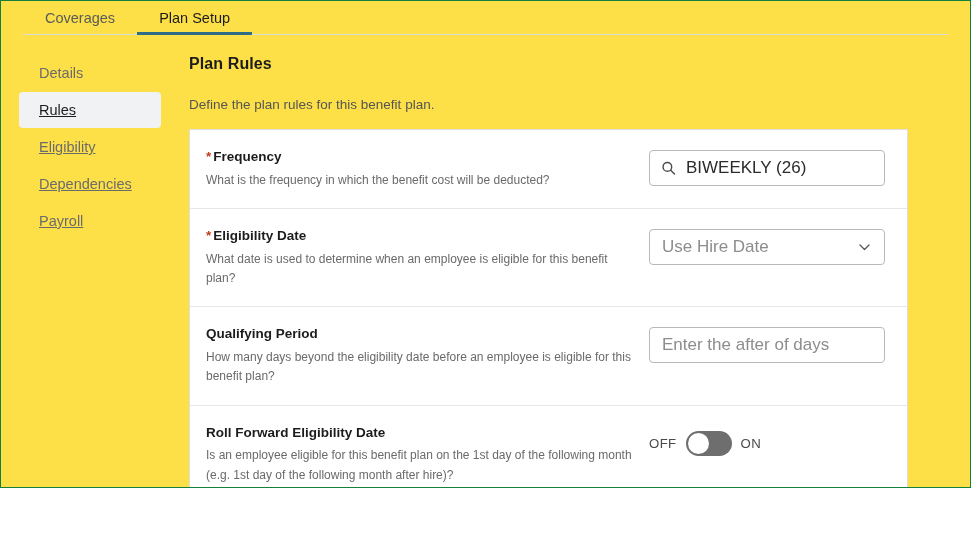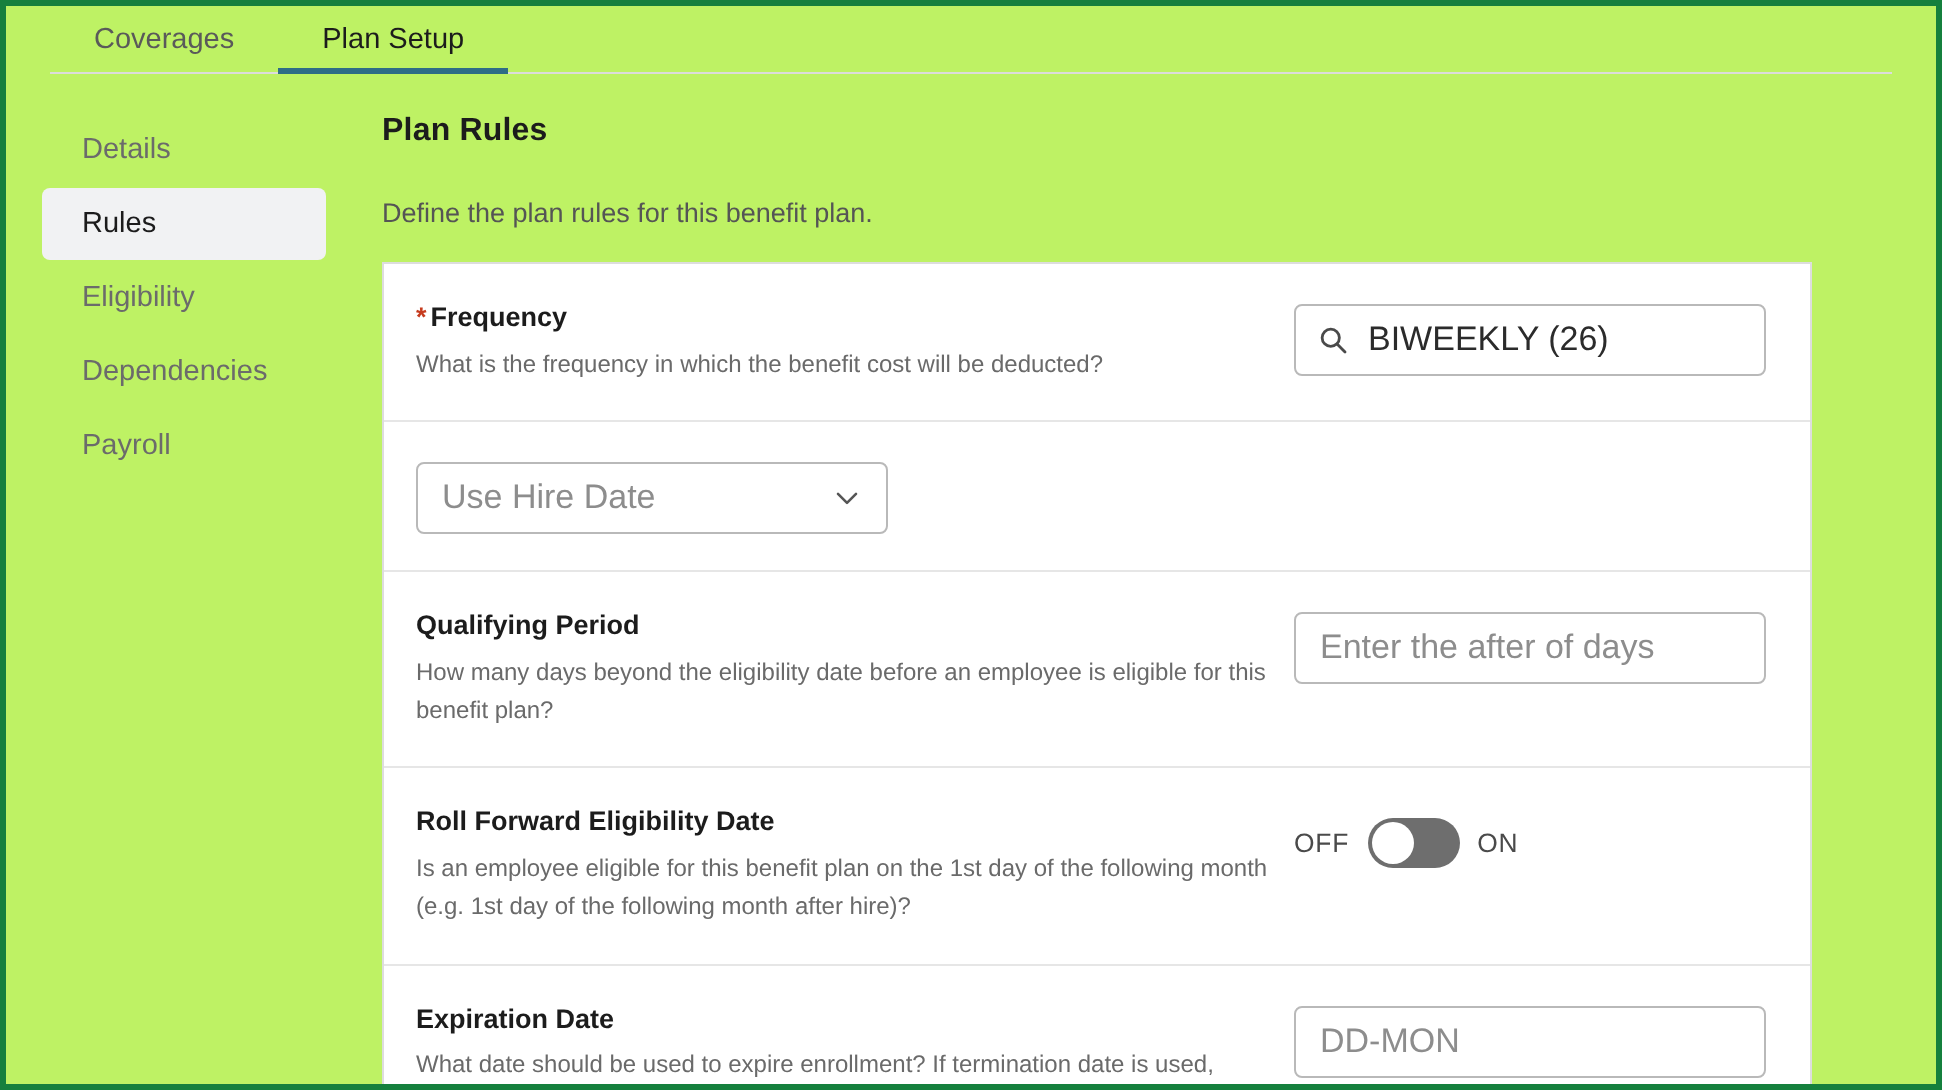--- a/index.html
+++ b/index.html
@@ -8,23 +8,23 @@
     width: 971px;
     height: 545px;
     background: #ffffff;
     font-family: "Liberation Sans", sans-serif;
     overflow: hidden;
   }
 
   .page-frame {
     position: relative;
     width: 971px;
-    height: 545px;
-    background: #bef264;
-    border: 3px solid #15803d;
+    height: 488px;
+    background: #fde047;
+    border: 1px solid #15803d;
     overflow: hidden;
   }
 
   
   .tab-bar {
     position: relative;
     height: 34px;
     padding-left: 22px;
     display: flex;
     align-items: stretch;
@@ -79,21 +79,21 @@
     height: 36px;
     display: flex;
     align-items: center;
     padding-left: 20px;
     font-size: 14.5px;
     color: #6b6b6b;
     border-radius: 4px;
     cursor: pointer;
     margin-bottom: 0px;
   }
-  .side-item + .side-item { margin-top: 1px; }
+  .side-item + .side-item { margin-top: 1px; text-decoration: underline; }
   .side-item.active {
     background: #f1f2f3;
     color: #1c1c1c;
   }
 
   
   .main {
     flex: 1 1 auto;
     padding-left: 20px;
     padding-right: 62px;
@@ -280,20 +280,26 @@
                   <circle cx="6.8" cy="6.8" r="4.6"></circle>
                   <line x1="10.3" y1="10.3" x2="14.4" y2="14.4" stroke-linecap="round"></line>
                 </svg>
               </span>
               <span>BIWEEKLY (26)</span>
             </div>
           </div>
         </div>
 
         <div class="rule-row">
+          <div class="rule-text">
+            <div class="rule-label">
+              <span class="req-star">*</span><span>Eligibility Date</span>
+            </div>
+            <div class="rule-desc">What date is used to determine when an employee is eligible for this benefit plan?</div>
+          </div>
           <div class="rule-control">
             <div class="field select-field">
               <span class="placeholder">Use Hire Date</span>
               <span class="f-chevron">
                 <svg width="15" height="15" viewBox="0 0 16 16" fill="none" stroke="currentColor" stroke-width="1.4">
                   <polyline points="3.2,5.8 8,10.6 12.8,5.8" stroke-linecap="round" stroke-linejoin="round"></polyline>
                 </svg>
               </span>
             </div>
           </div>

